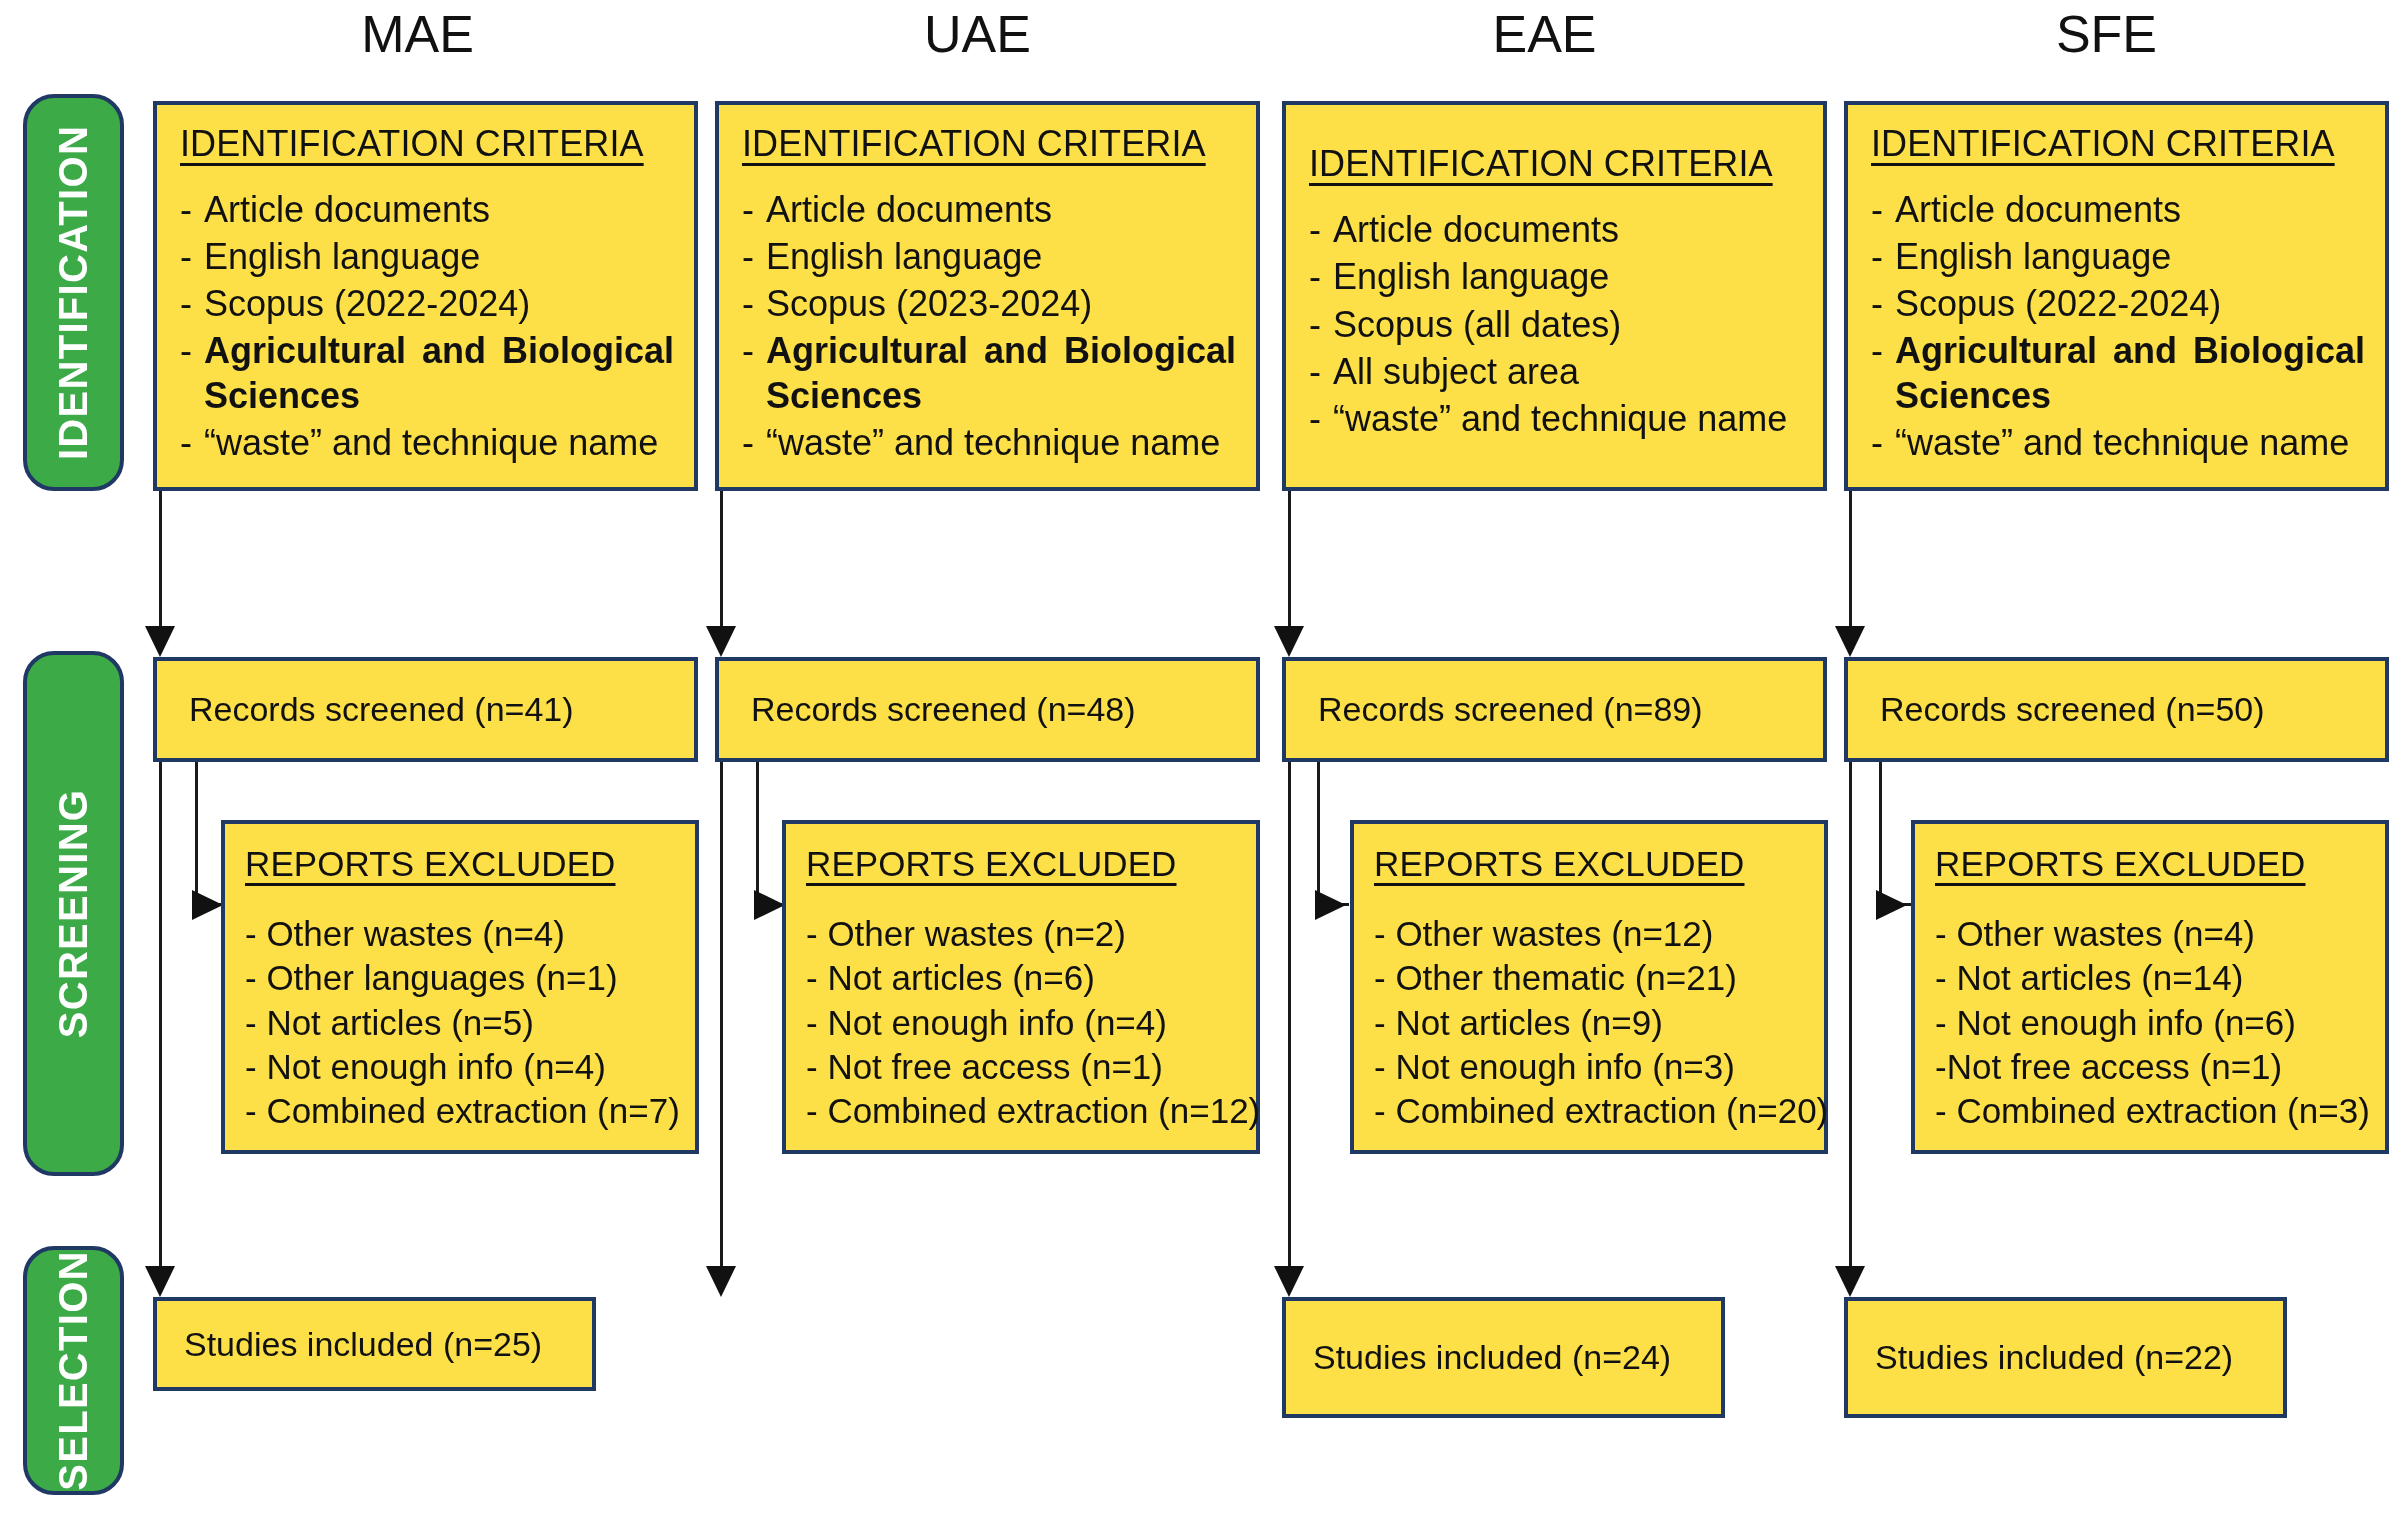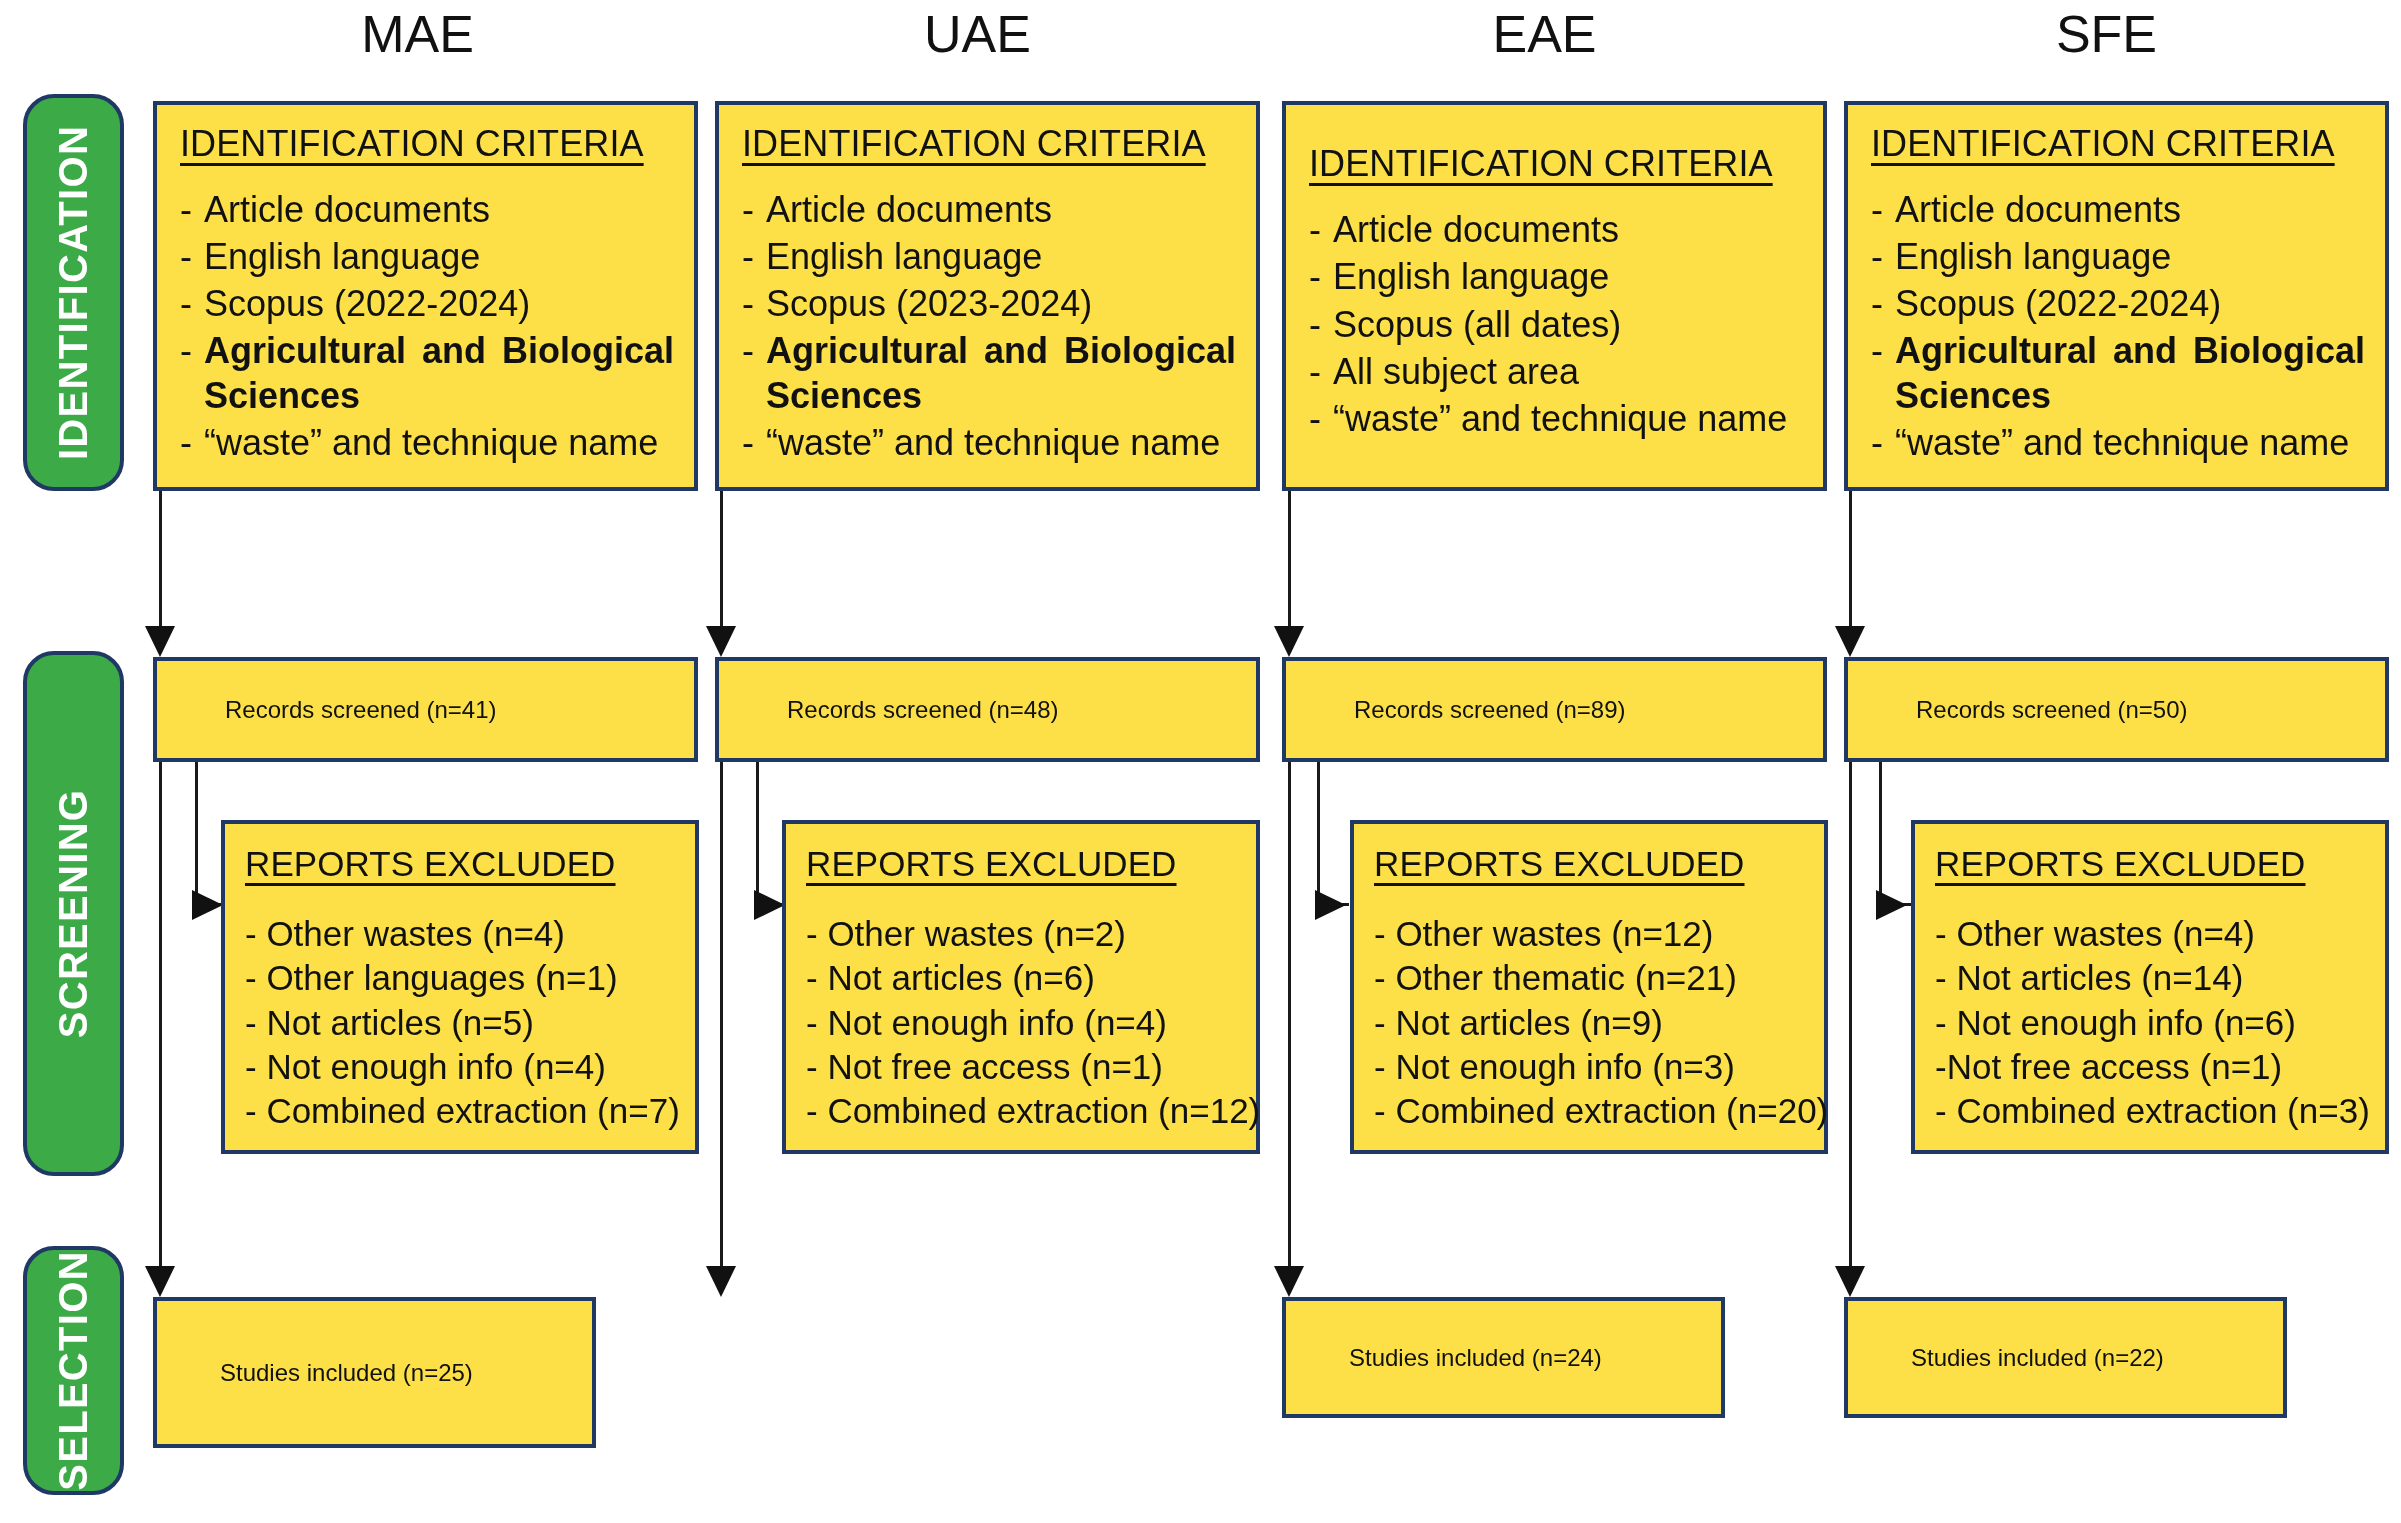--- a/index.html
+++ b/index.html
@@ -67,21 +67,21 @@
   .crit-list li.wrap .txt{text-align:justify;}
 
   .excl-list{list-style:none;margin:0;padding:0;}
   .excl-list li{
     font-size:35px;
     line-height:1.265;
     white-space:nowrap;
     margin:0;
   }
 
-  .plain-text{font-size:24px;white-space:nowrap;margin-left:36px;}
+  .plain-text{font-size:34px;white-space:nowrap;}
 
   
   .vline{position:absolute;background:#1a1a1a;width:3.4px;}
   .hline{position:absolute;background:#1a1a1a;height:3.4px;}
   .arrow-down{
     position:absolute;
     width:0;height:0;
     border-left:15px solid transparent;
     border-right:15px solid transparent;
     border-top:31px solid #111;
@@ -348,21 +348,21 @@
 
   <div class="vline" style="left:720px;top:762px;height:505px;"></div>
   <div class="arrow-down" style="left:706px;top:1266px;"></div>
 
   <div class="vline" style="left:1288px;top:762px;height:505px;"></div>
   <div class="arrow-down" style="left:1274px;top:1266px;"></div>
 
   <div class="vline" style="left:1849px;top:762px;height:505px;"></div>
   <div class="arrow-down" style="left:1835px;top:1266px;"></div>
 
-  <div class="box" style="left:153px;top:1297px;width:443px;height:151px;text-align:right;">
+  <div class="box" style="left:153px;top:1297px;width:443px;height:94px;text-align:right;">
     <div class="box-centered" style="padding-left:27px;">
         <span class="plain-text">Studies included (n=25)</span>
       </div>
   </div>
   <div class="box" style="left:1282px;top:1297px;width:443px;height:121px;">
     <div class="box-centered" style="padding-left:27px;">
         <span class="plain-text">Studies included (n=24)</span>
       </div>
   </div>
   <div class="box" style="left:1844px;top:1297px;width:443px;height:121px;">

